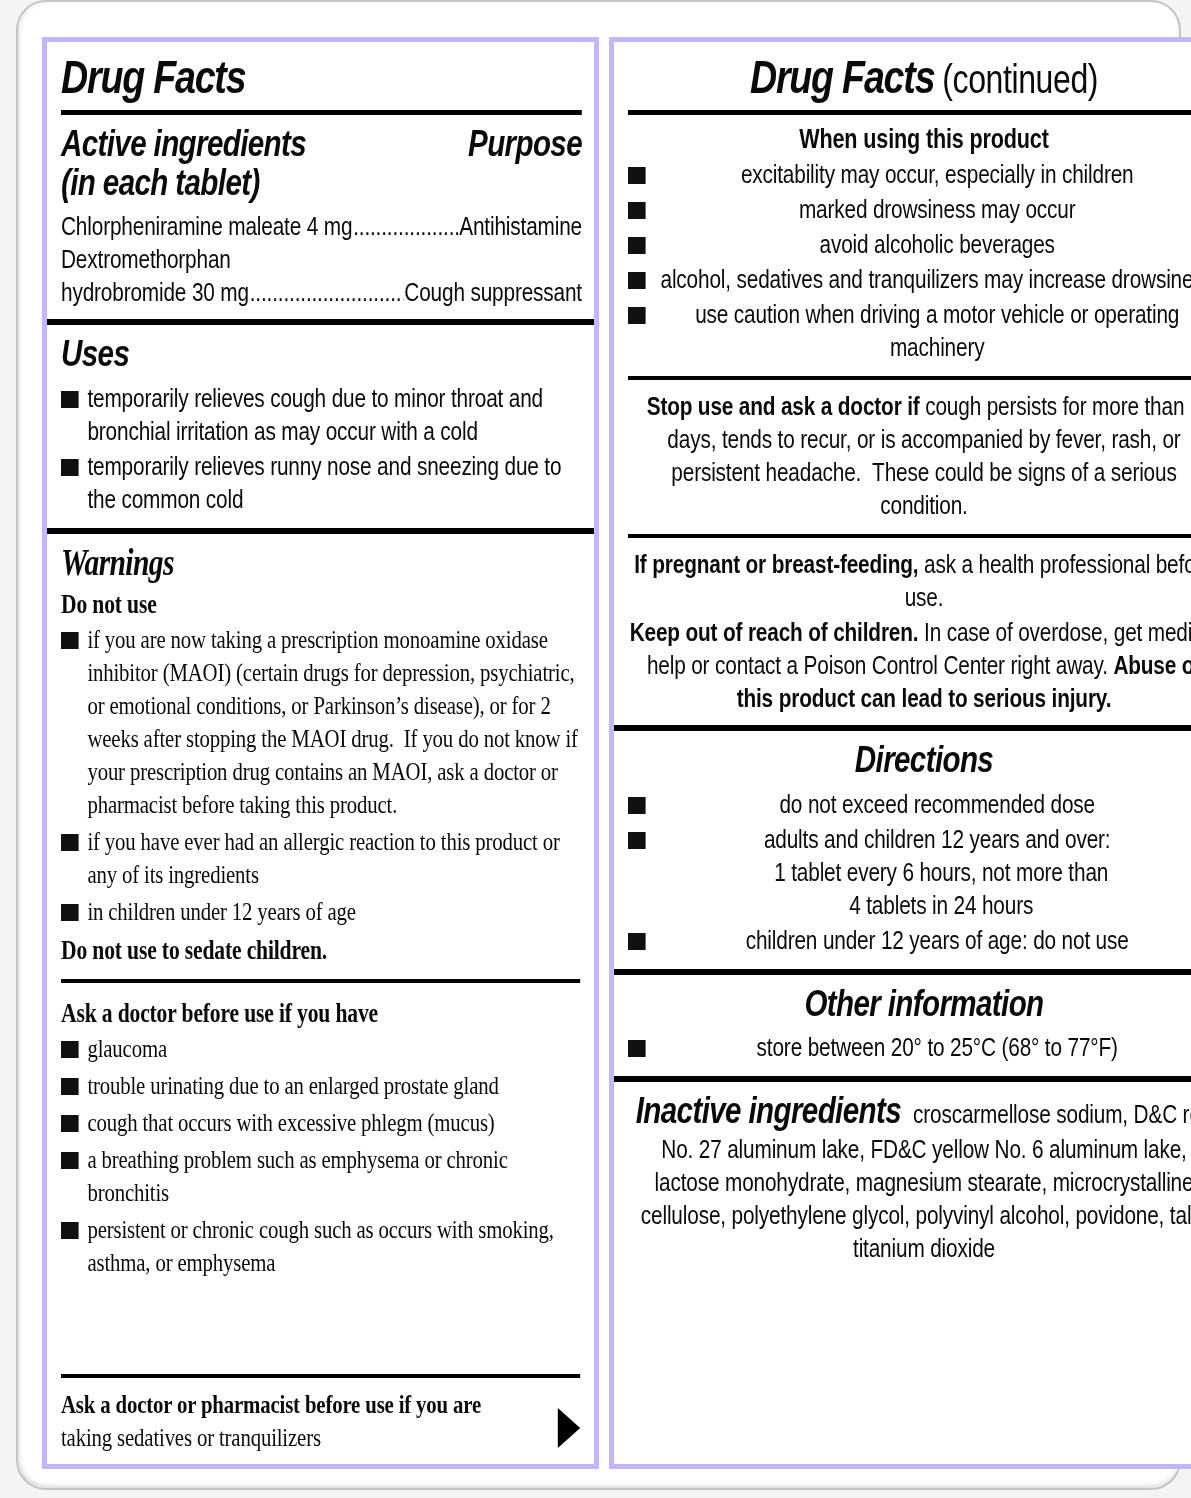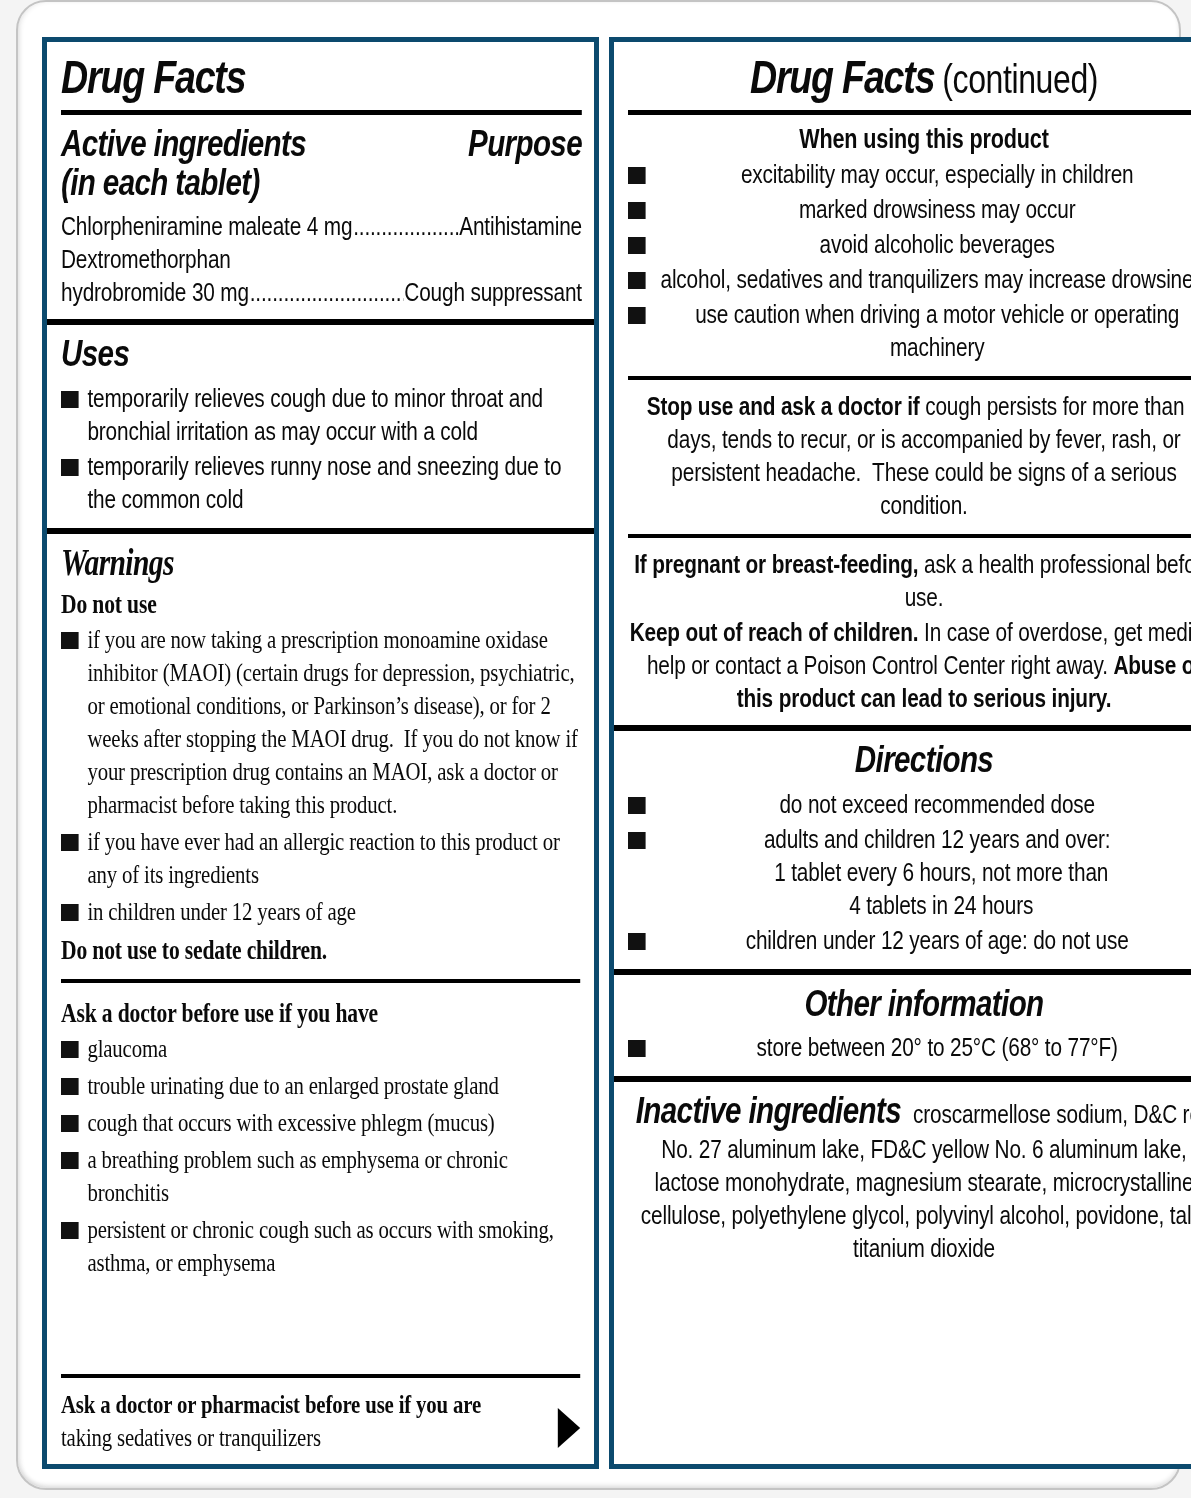--- a/index.html
+++ b/index.html
@@ -14,21 +14,21 @@
   }
   .label-sheet {
     position:absolute; left:16px; top:0px; width:1165px; height:1490px;
     background:#ffffff;
     border:2px solid #c4c4c4;
     border-radius:30px;
     box-shadow: inset 0 -3px 4px rgba(0,0,0,0.10), inset 3px 0 4px rgba(0,0,0,0.06);
   }
   .col {
     position:absolute; top:35px; height:1432px;
-    border:5px solid #0c4a6e; background:#fff;
+    border:5px solid #c4b5fd; background:#fff;
     display:flex; flex-direction:column;
   }
   .col-left  { left:24px;  width:557px; }
   .col-right { left:591px; width:628px;text-align:center; }
   .sec { padding:8px 12px 10px 14px; overflow:hidden; }
   .sec + .sec { border-top:6px solid #000; }
   .grow { flex:1 1 auto; display:flex; flex-direction:column;font-family:Liberation Serif, serif; }
   
   .cz { transform:scaleX(0.80); transform-origin:0 0; width:125%; letter-spacing:-0.2px; }
   .grow > .cz { flex:1 1 auto; display:flex; flex-direction:column; }

